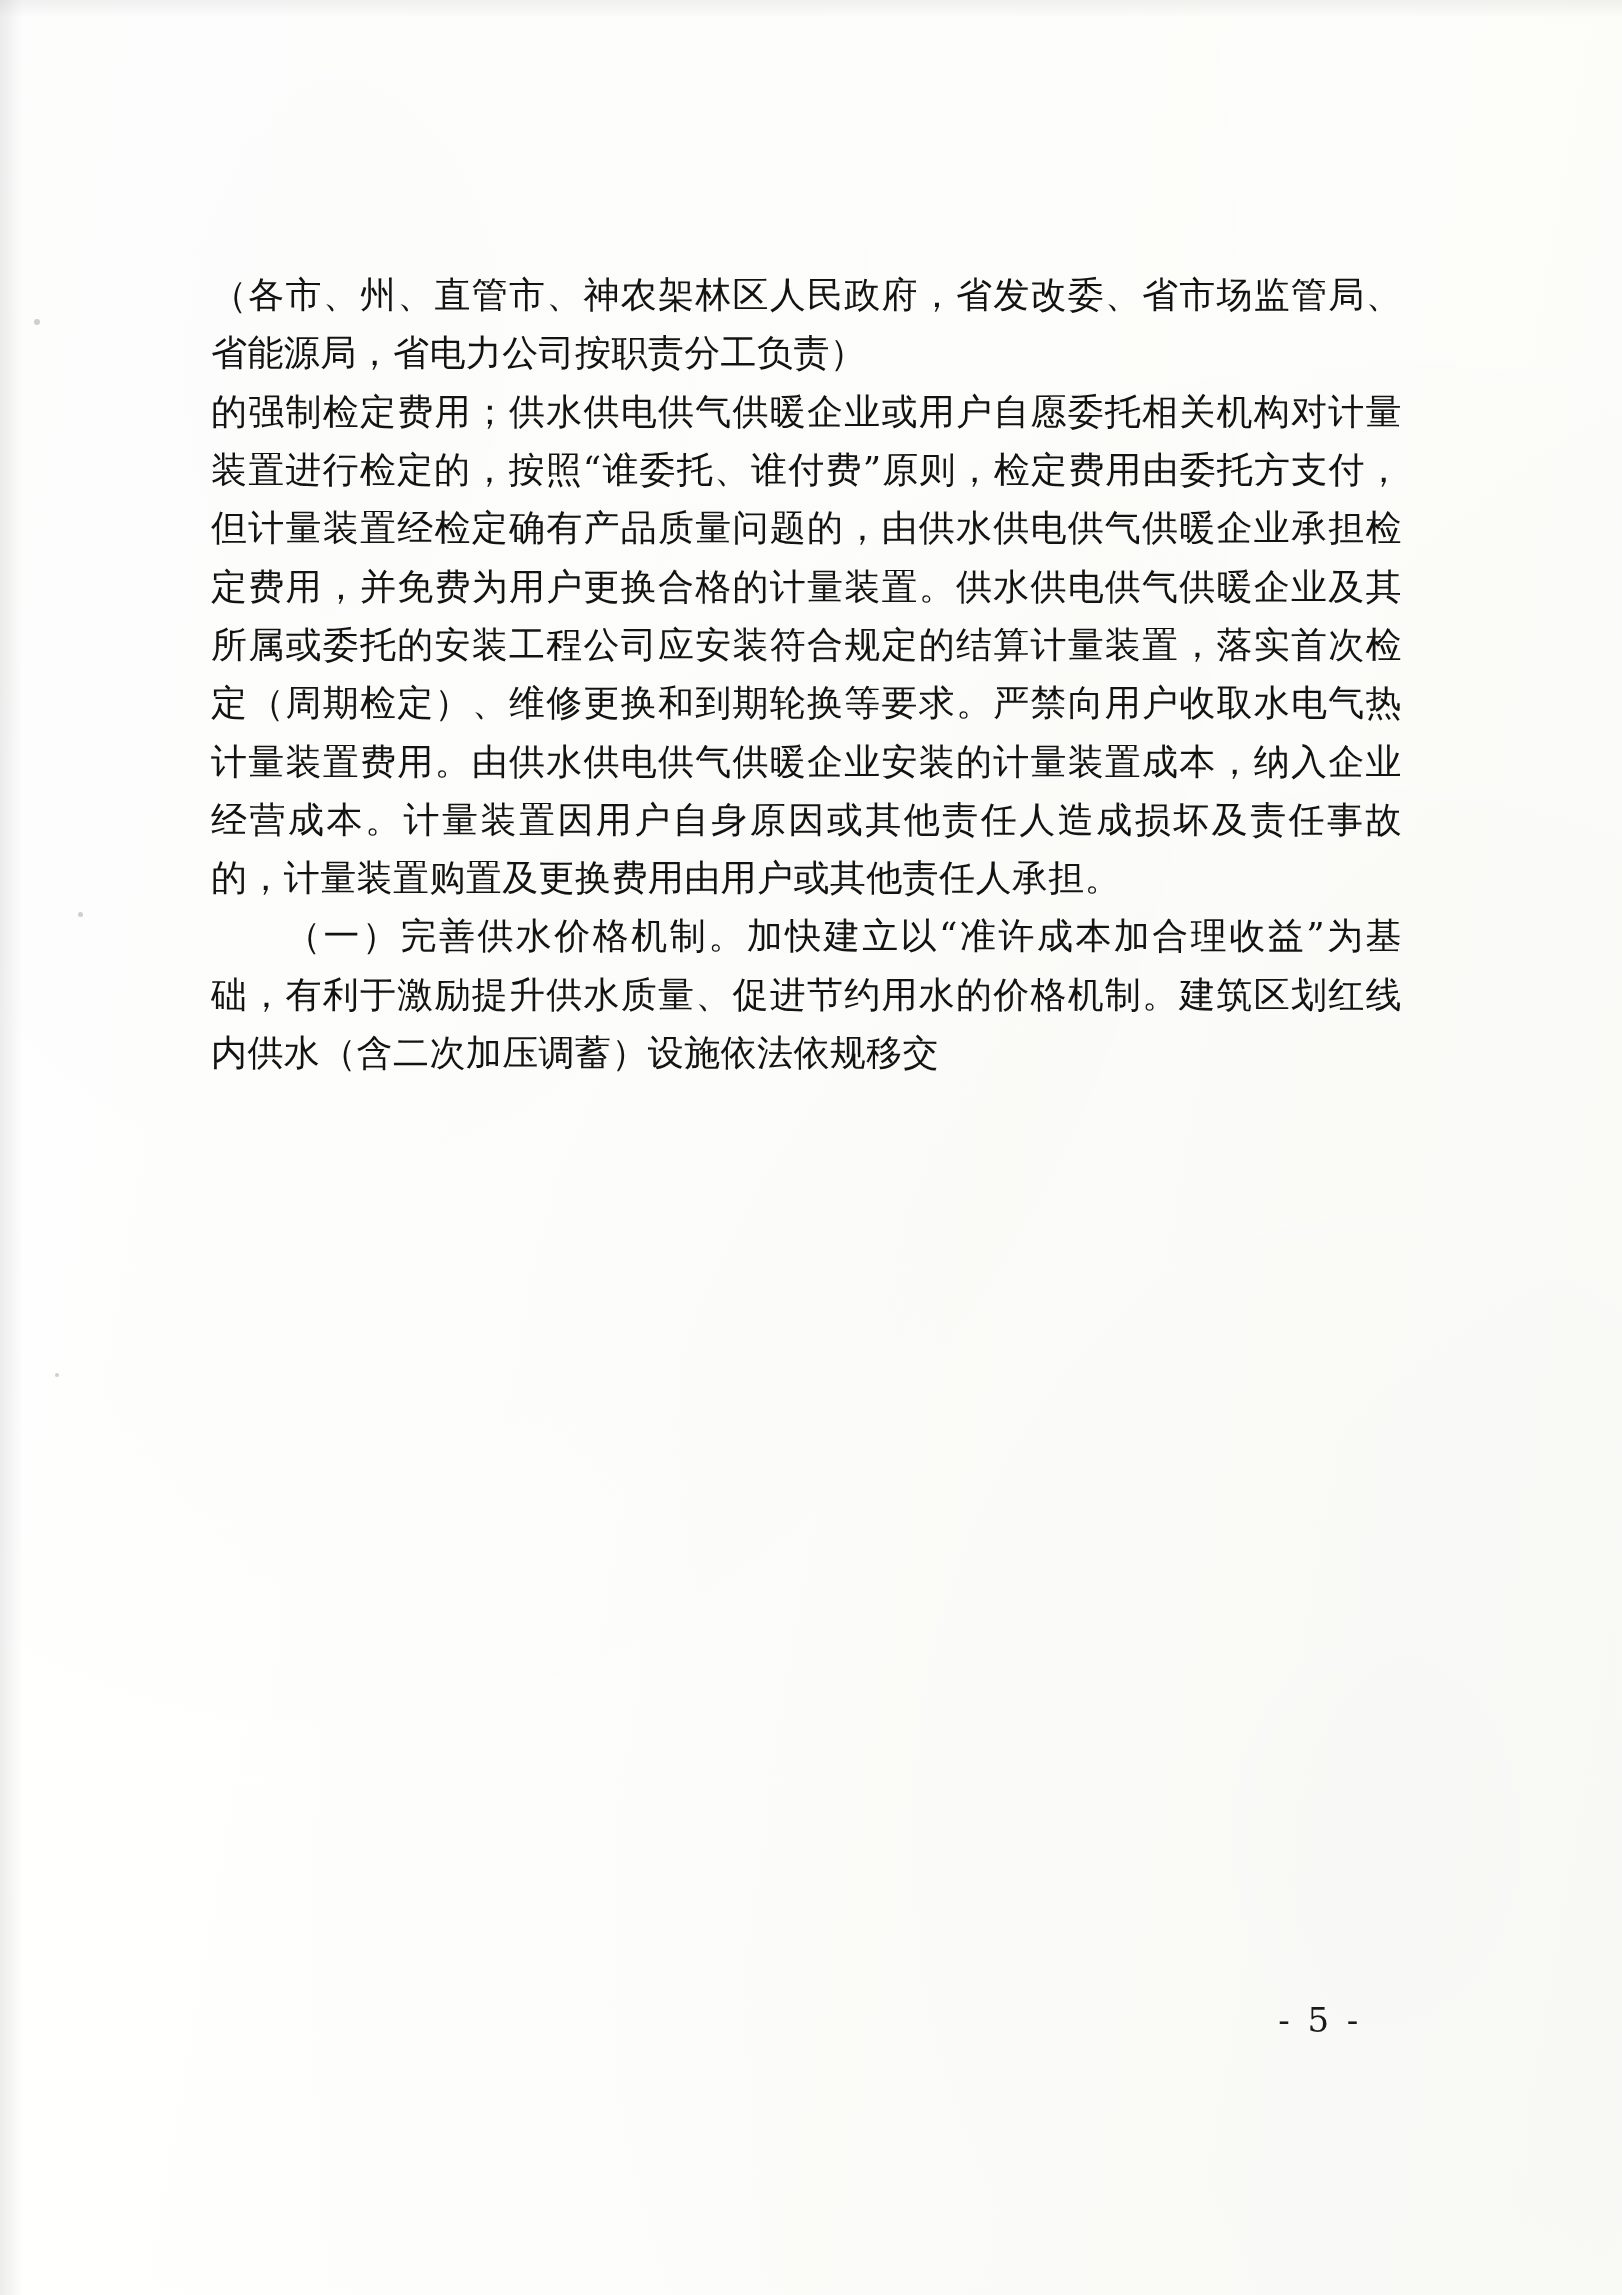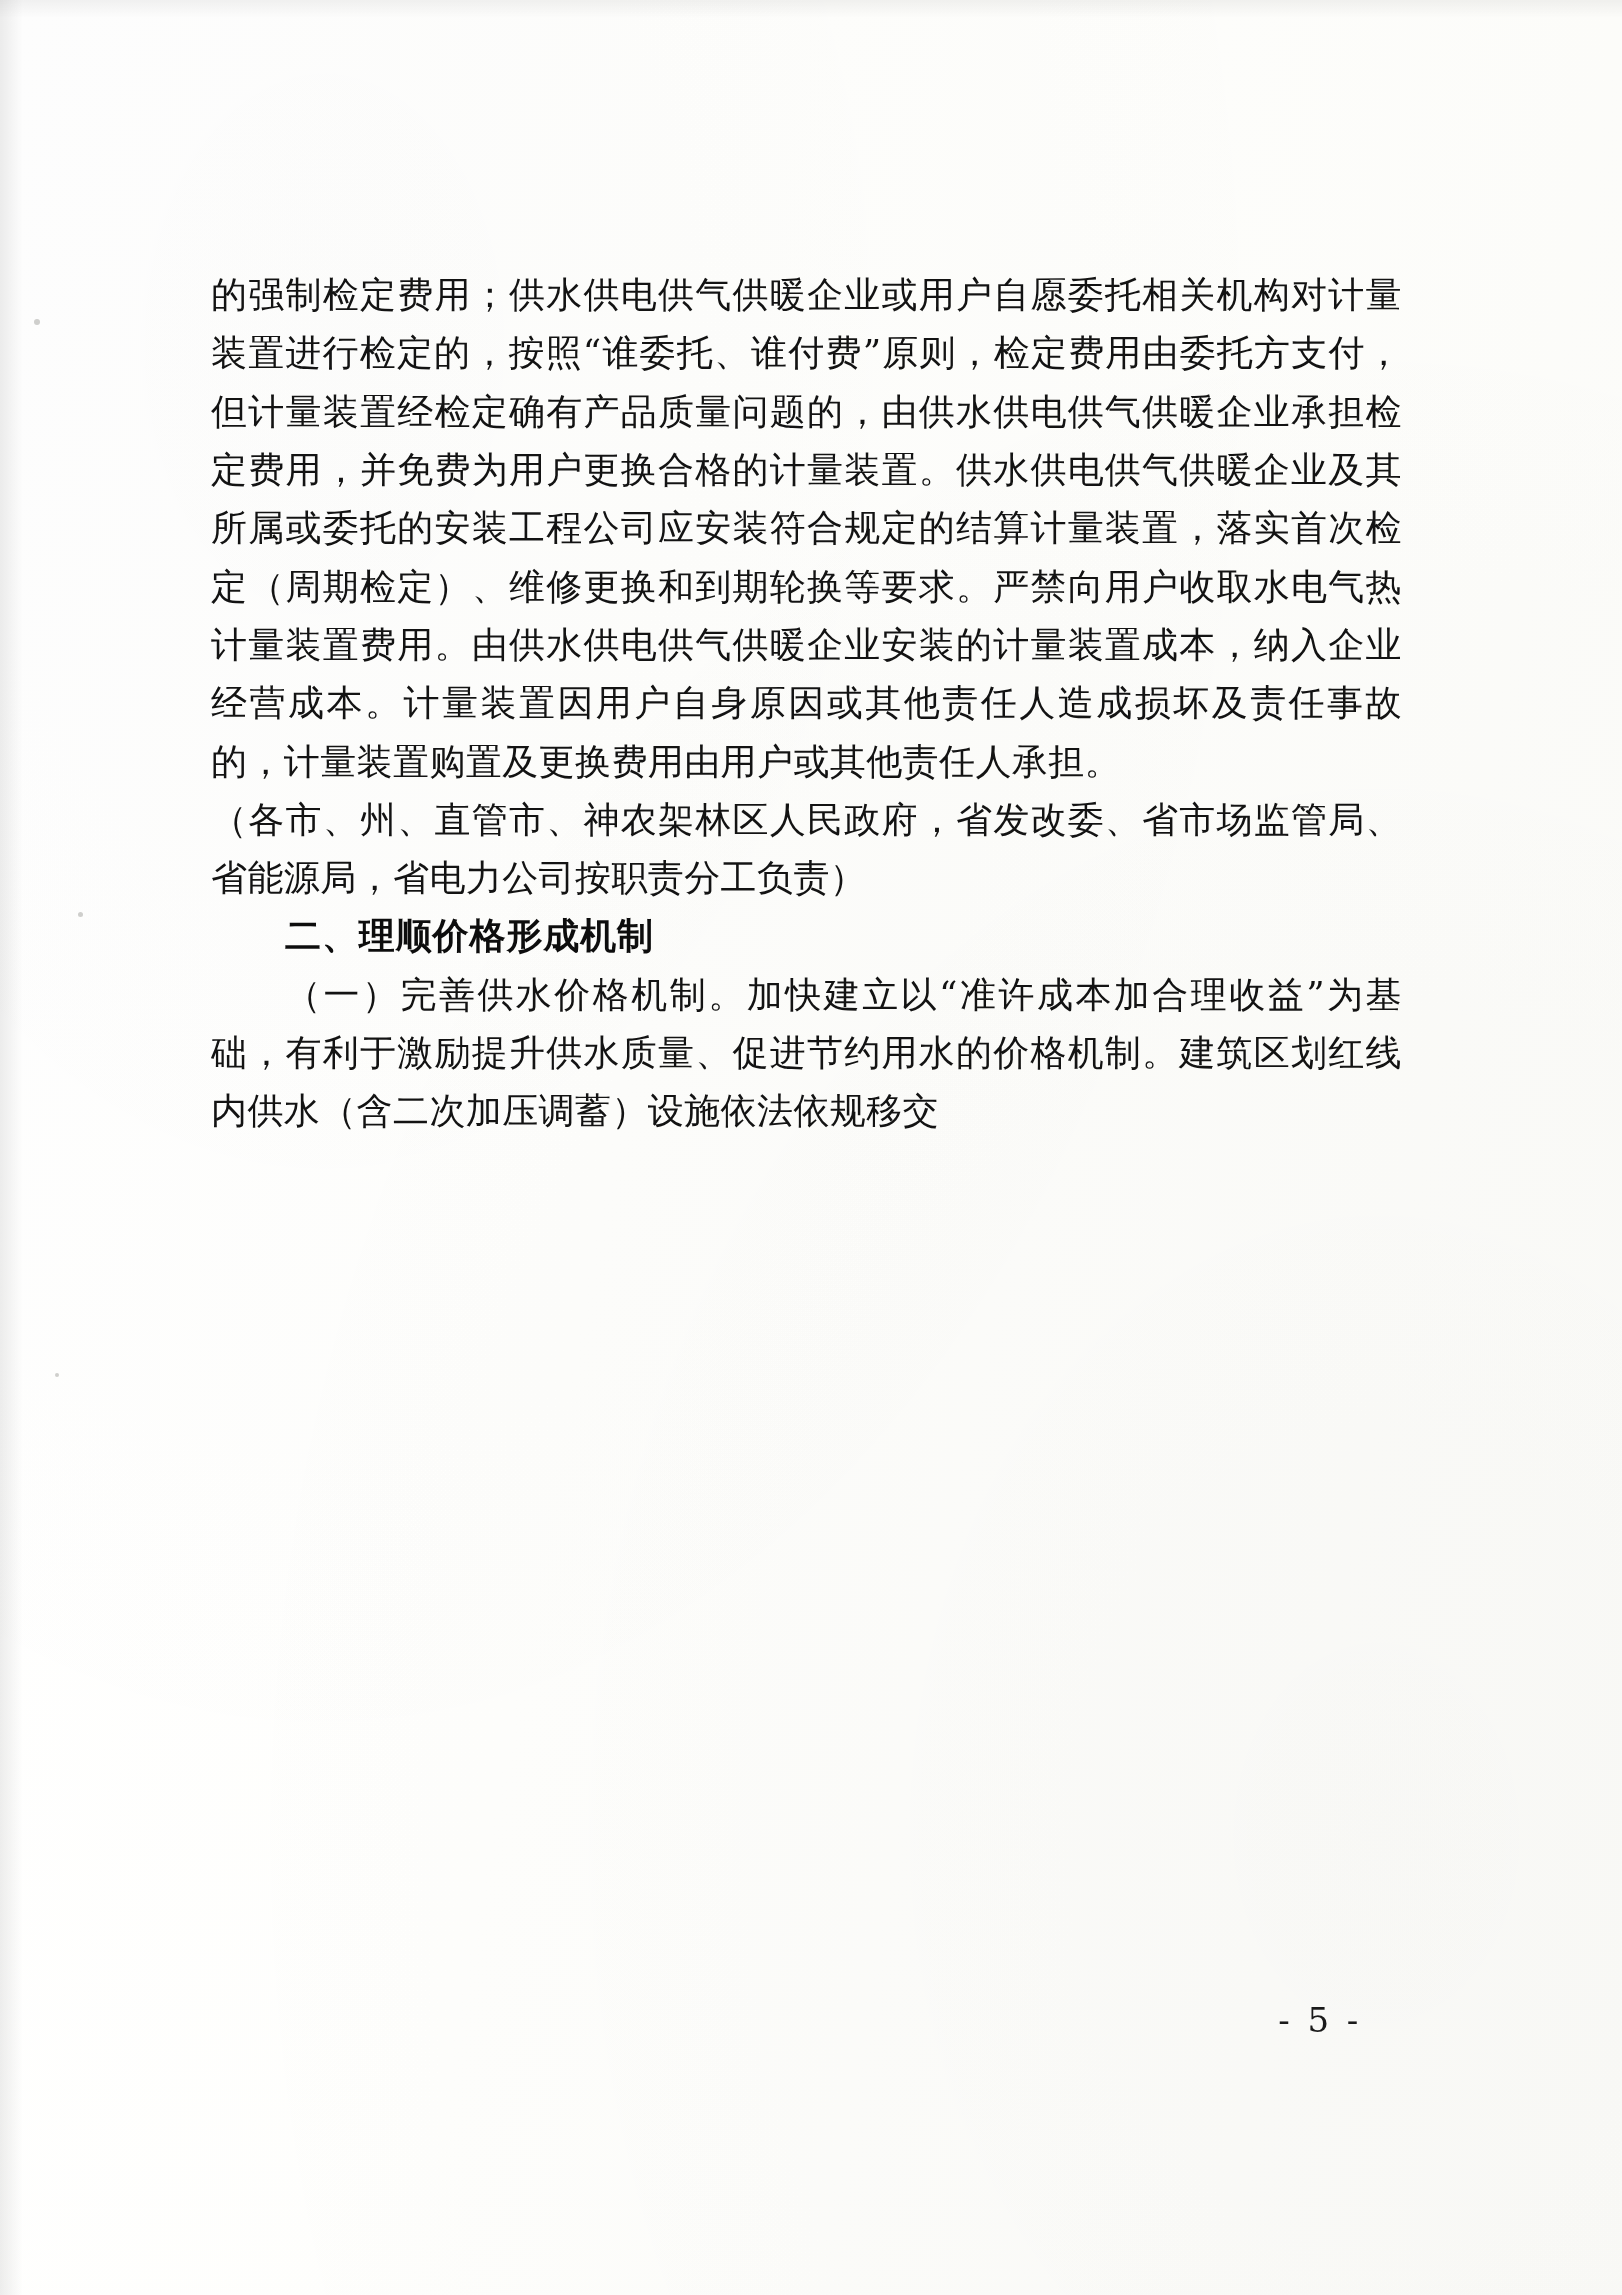--- a/index.html
+++ b/index.html
@@ -95,21 +95,20 @@
 <div class="page">
   <div class="paper-texture"></div>
   <div class="edge-shadow-left"></div>
   <div class="edge-shadow-top"></div>
 
   <div class="speck" style="left:34px; top:319px; width:6.2px; height:6.2px;"></div>
   <div class="speck" style="left:78px; top:912px; width:5.3px; height:5.3px;"></div>
   <div class="speck" style="left:55px; top:1373px; width:4.4px; height:4.4px;"></div>
 
   <div class="content">
+    <p class="para">（各市、州、直管市、神农架林区人民政府，省发改委、省市场监管局、省能源局，省电力公司按职责分工负责）</p>
     <p class="para">的强制检定费用；供水供电供气供暖企业或用户自愿委托相关机构对计量装置进行检定的，按照“谁委托、谁付费”原则，检定费用由委托方支付，但计量装置经检定确有产品质量问题的，由供水供电供气供暖企业承担检定费用，并免费为用户更换合格的计量装置。供水供电供气供暖企业及其所属或委托的安装工程公司应安装符合规定的结算计量装置，落实首次检定（周期检定）、维修更换和到期轮换等要求。严禁向用户收取水电气热计量装置费用。由供水供电供气供暖企业安装的计量装置成本，纳入企业经营成本。计量装置因用户自身原因或其他责任人造成损坏及责任事故的，计量装置购置及更换费用由用户或其他责任人承担。</p>
-    <p class="para">（各市、州、直管市、神农架林区人民政府，省发改委、省市场监管局、省能源局，省电力公司按职责分工负责）</p>
-    <p class="heading">二、理顺价格形成机制</p>
     <p class="para indent">（一）完善供水价格机制。加快建立以“准许成本加合理收益”为基础，有利于激励提升供水质量、促进节约用水的价格机制。建筑区划红线内供水（含二次加压调蓄）设施依法依规移交</p>
   </div>
 
   <div class="page-number">- 5 -</div>
 </div>
 
 
 </body></html>

